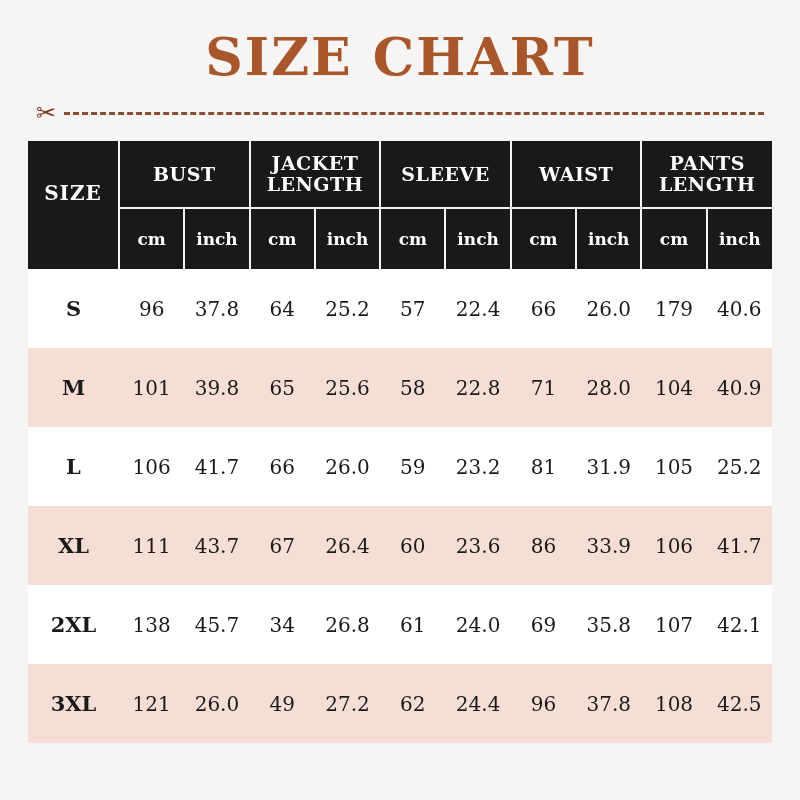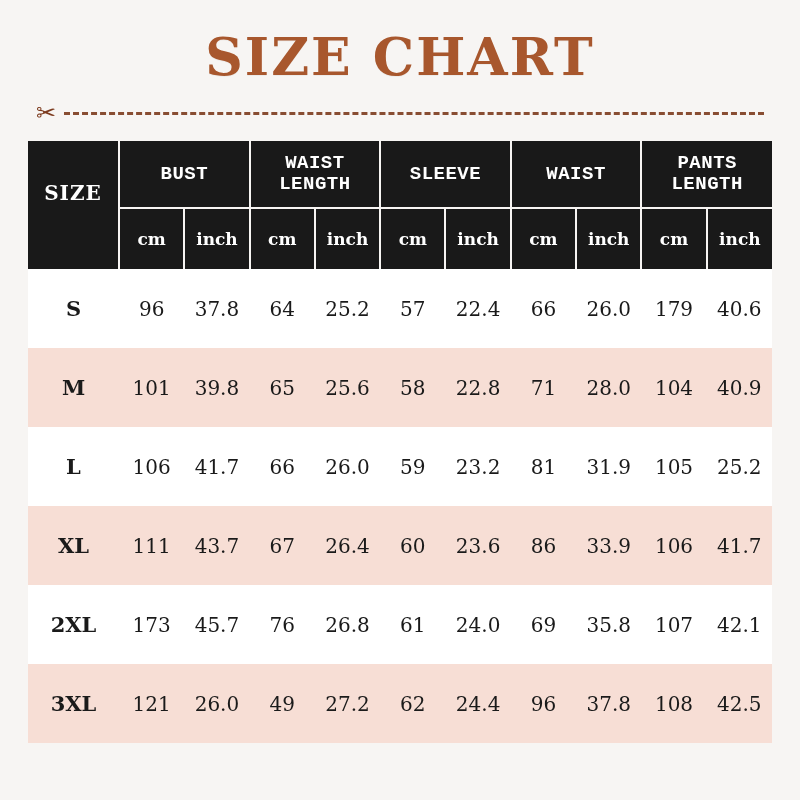--- a/index.html
+++ b/index.html
@@ -70,21 +70,20 @@
     color: #ffffff;
     font-weight: bold;
   }
   .hdr-group {
     font-size: 19px;
     letter-spacing: 0.5px;
     height: 62px;
     padding: 2px 14px;
     line-height: 1.12;
     border-left: 2px solid #f7f5f3;
-    font-family: Liberation Mono, monospace;
   }
   .hdr-unit {
     font-size: 17px;
     height: 58px;
     border-left: 2px solid #f7f5f3;
     border-top: 2px solid #f7f5f3;
   }
   .hdr-size {
     font-size: 20px;
     letter-spacing: 1px;
@@ -117,21 +116,21 @@
     <span class="scissors">✂</span>
     <span class="dash-line"></span>
   </div>
 
   <div class="table-wrap">
     <table class="size-chart">
       <thead>
         <tr>
           <th class="hdr-dark hdr-size" rowspan="2">SIZE</th>
           <th class="hdr-dark hdr-group" colspan="2">BUST</th>
-          <th class="hdr-dark hdr-group" colspan="2">WAIST LENGTH</th>
+          <th class="hdr-dark hdr-group" colspan="2">JACKET LENGTH</th>
           <th class="hdr-dark hdr-group" colspan="2">SLEEVE</th>
           <th class="hdr-dark hdr-group" colspan="2">WAIST</th>
           <th class="hdr-dark hdr-group" colspan="2">PANTS LENGTH</th>
         </tr>
         <tr>
           <th class="hdr-dark hdr-unit">cm</th>
           <th class="hdr-dark hdr-unit">inch</th>
           <th class="hdr-dark hdr-unit">cm</th>
           <th class="hdr-dark hdr-unit">inch</th>
           <th class="hdr-dark hdr-unit">cm</th>
@@ -190,23 +189,23 @@
           <td>26.4</td>
           <td>60</td>
           <td>23.6</td>
           <td>86</td>
           <td>33.9</td>
           <td>106</td>
           <td>41.7</td>
         </tr>
         <tr class="row-white">
           <td class="size-cell">2XL</td>
-          <td>173</td>
+          <td>138</td>
           <td>45.7</td>
-          <td>76</td>
+          <td>34</td>
           <td>26.8</td>
           <td>61</td>
           <td>24.0</td>
           <td>69</td>
           <td>35.8</td>
           <td>107</td>
           <td>42.1</td>
         </tr>
         <tr class="row-pink">
           <td class="size-cell">3XL</td>

